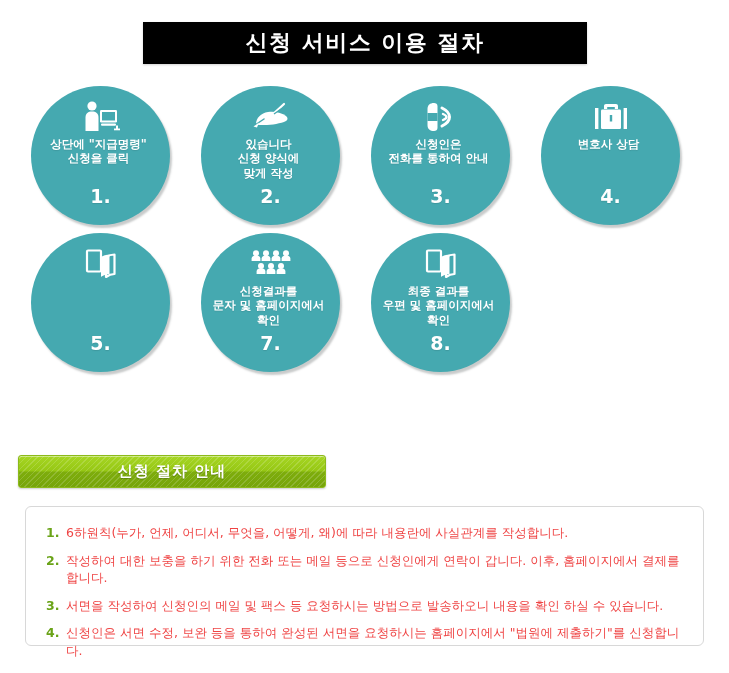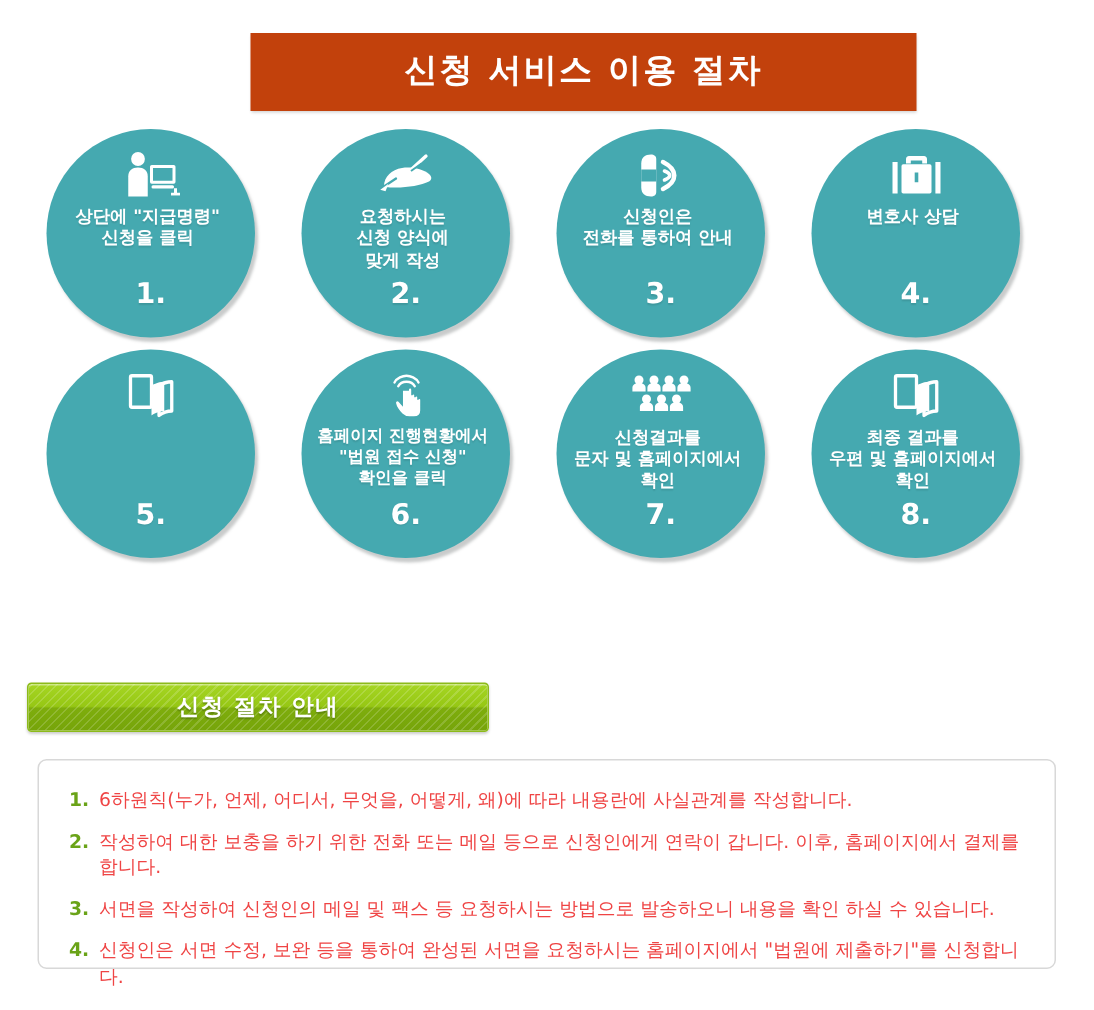--- a/index.html
+++ b/index.html
@@ -20,27 +20,26 @@
     width: 729px;
     height: 673px;
   }
 
   
   .header-bar {
     position: absolute;
     left: 143px;
     top: 22px;
     width: 444px;
-    height: 52px;
-    background: #c2410c;
+    height: 42px;
+    background: #000000;
     display: flex;
     align-items: center;
     justify-content: center;
     box-shadow: 0 1px 2px rgba(0,0,0,0.18);
-    margin-left: 24px;
   }
   .header-title {
     color: #ffffff;
     font-size: 22px;
     font-weight: bold;
     letter-spacing: 1.5px;
     line-height: 1;
     white-space: nowrap;
   }
 
@@ -204,21 +203,21 @@
       <div class="step">
         <div class="step-icon">
           <svg width="42" height="30" viewBox="0 0 42 30">
             <path d="M34 2 L22 13" stroke="#fff" stroke-width="2.2" stroke-linecap="round" fill="none"></path>
             <path d="M6 22 C6 16 11 11 18 10 C25 9 32 11 36 14 C38 15.5 38 18 36 19 C31 21.5 22 23 14 23 C10 23 7 23 6 22 Z" fill="#fff"></path>
             <path d="M5 23 L14 17" stroke="#45a9b0" stroke-width="1.5" fill="none" stroke-linecap="round"></path>
             <path d="M3.5 24.5 L9 20.5 L7 25.5 Z" fill="#fff"></path>
             <path d="M24 12 L31 7" stroke="#45a9b0" stroke-width="1.3" fill="none"></path>
           </svg>
         </div>
-        <div class="step-label">요청하시는
+        <div class="step-label">있습니다
 신청 양식에
 맞게 작성</div>
         <div class="step-num">2.</div>
       </div>
 
       <div class="step">
         <div class="step-icon">
           <svg width="36" height="32" viewBox="0 0 36 32">
             <path d="M11 2 C7 2 4.5 4 4.5 8 L4.5 24 C4.5 28 7 30 11 30 C13 30 14.5 29 14.5 27 L14.5 5 C14.5 3 13 2 11 2 Z" fill="#fff"></path>
             <path d="M4.5 12 L14.5 12 L14.5 20 L4.5 20 Z" fill="#45a9b0"></path>
@@ -253,33 +252,20 @@
         <div class="step-icon">
           <svg width="34" height="32" viewBox="0 0 34 32">
             <rect x="3" y="2.5" width="14" height="21" rx="1" fill="none" stroke="#fff" stroke-width="2.2"></rect>
             <path d="M17 9 L17 29 C17 29 21 26 25.5 26 L25.5 6.5 C21 6.5 17 9 17 9 Z" fill="#fff"></path>
             <path d="M30.5 6.5 C26 6.5 22 9 22 9 L22 29 C22 29 26 26 30.5 26 Z" fill="none" stroke="#fff" stroke-width="2.2" stroke-linejoin="round"></path>
           </svg>
         </div>
         <div class="step-num">5.</div>
       </div>
 
-      <div class="step tight">
-        <div class="step-icon">
-          <svg width="34" height="32" viewBox="0 0 34 32">
-            <path d="M9 7 C10.5 4 14.5 2.5 17 2.5 C19.5 2.5 23.5 4 25 7" stroke="#fff" stroke-width="1.6" fill="none" stroke-linecap="round"></path>
-            <path d="M11.5 9.5 C12.5 7.5 15 6.5 17 6.5 C19 6.5 21.5 7.5 22.5 9.5" stroke="#fff" stroke-width="1.6" fill="none" stroke-linecap="round"></path>
-            <path d="M14.2 12 L14.2 22 L12 19.5 C11 18.5 9.3 19.3 9.6 20.8 C10 23 12 26 14 28 C15.3 29.3 17 30 19 30 L22 30 C25 30 26.6 28.2 26.6 25.5 L26.6 18.5 C26.6 17.2 24.6 17.2 24.6 18.5 L24.6 16.8 C24.6 15.5 22.6 15.5 22.6 16.8 L22.6 15.5 C22.6 14.2 20.6 14.2 20.6 15.5 L20.6 11.8 C20.6 10.2 18.2 10.2 18.2 11.8 L18.2 12 Z" fill="#fff" stroke="#45a9b0" stroke-width="0.9"></path>
-          </svg>
-        </div>
-        <div class="step-label">홈페이지 진행현황에서
-"법원 접수 신청"
-확인을 클릭</div>
-        <div class="step-num">6.</div>
-      </div>
 
       <div class="step">
         <div class="step-icon">
           <svg width="42" height="28" viewBox="0 0 42 28">
             <g fill="#fff">
               <circle cx="6" cy="3.3" r="3"></circle>
               <path d="M1.6 11 L1.6 8.6 C1.6 6.6 3.5 5.4 6 5.4 C8.5 5.4 10.4 6.6 10.4 8.6 L10.4 11 Z"></path>
               <circle cx="16" cy="3.3" r="3"></circle>
               <path d="M11.6 11 L11.6 8.6 C11.6 6.6 13.5 5.4 16 5.4 C18.5 5.4 20.4 6.6 20.4 8.6 L20.4 11 Z"></path>
               <circle cx="26" cy="3.3" r="3"></circle>

